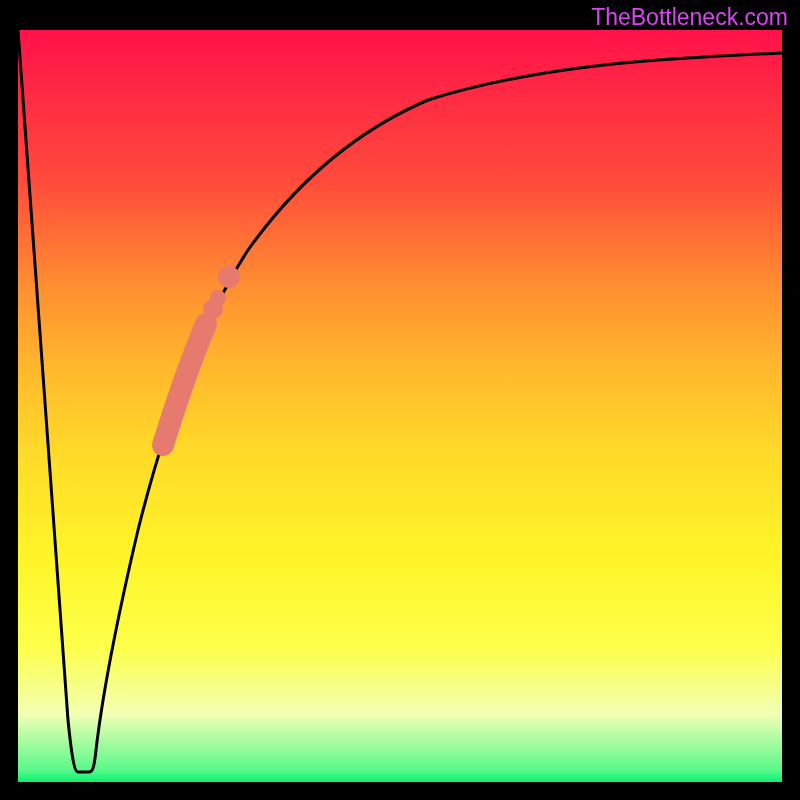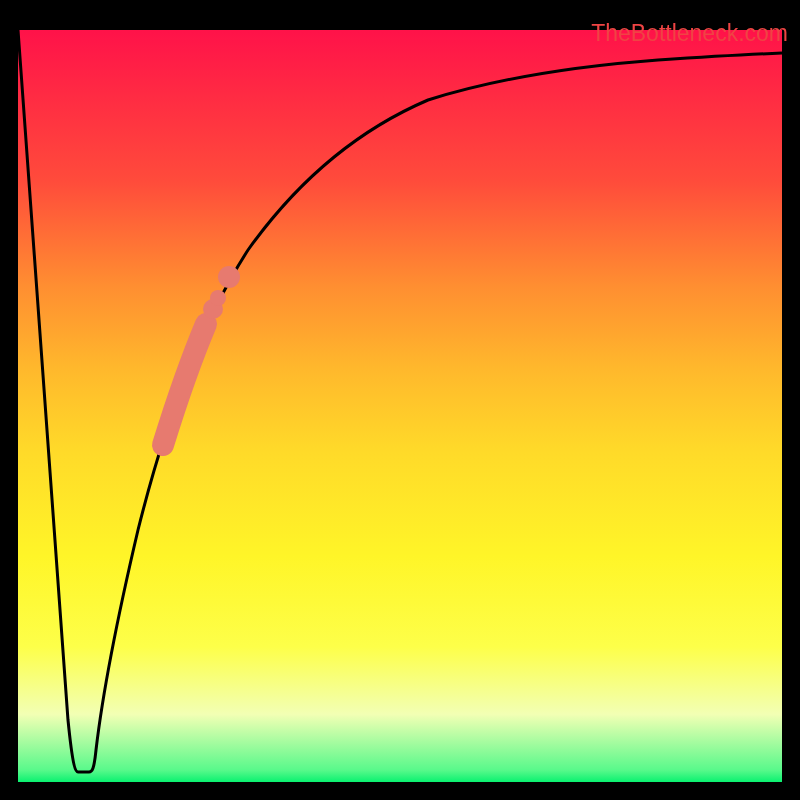--- a/index.html
+++ b/index.html
@@ -12,23 +12,23 @@
     font-family: Arial, Helvetica, sans-serif;
   }
   .frame {
     position: relative;
     width: 800px;
     height: 800px;
     background: #000;
   }
   .watermark {
     position: absolute;
-    top: 20px;
+    top: 4px;
     right: 12px;
-    color: #ef4444;
+    color: #d946ef;
     font-size: 23px;
     font-weight: 400;
     letter-spacing: 0px;
     z-index: 10;
   }
   .plot {
     position: absolute;
     left: 18px;
     top: 30px;
     width: 764px;

